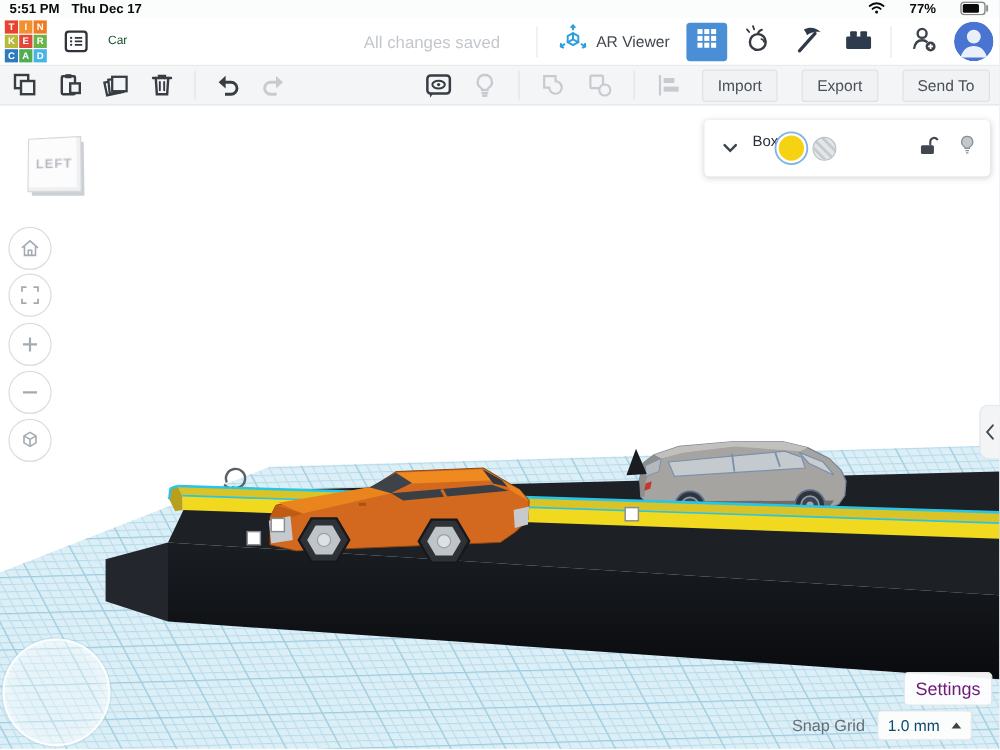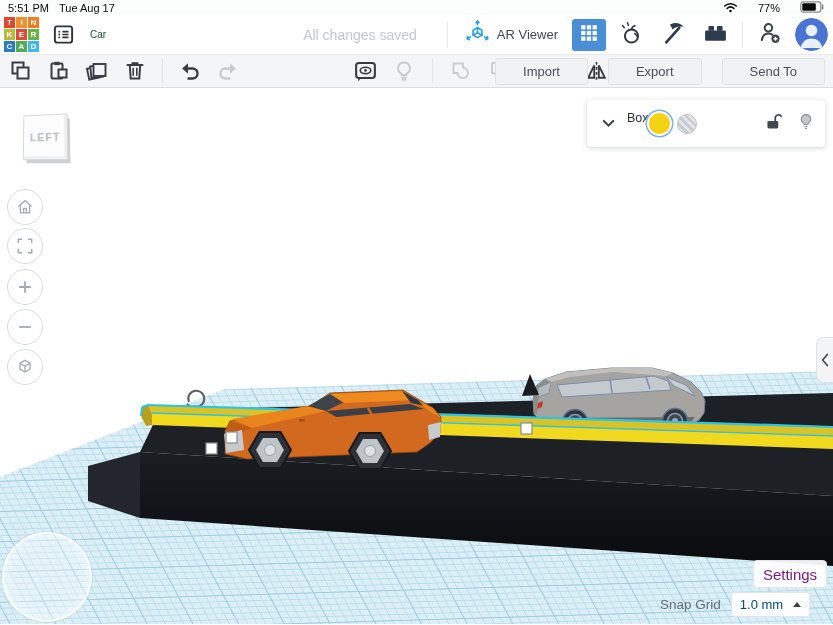--- a/index.html
+++ b/index.html
@@ -2,21 +2,21 @@
 <html><head>
 <meta charset="utf-8">
 <style>
   html,body{margin:0;padding:0;background:#dfe1e4}
   .app{position:relative;width:833px;height:625px;overflow:hidden;background:#fff;
        font-family:"Liberation Sans",sans-serif;-webkit-font-smoothing:antialiased}
 
   
   .statusbar{position:absolute;top:0;left:0;right:0;height:15px;background:#fbfcfc;
     display:flex;align-items:center;justify-content:space-between;padding:1px 8px 0;box-sizing:border-box;
-    font-size:11px;font-weight:normal;color:#0a0a0a}
+    font-size:11px;font-weight:bold;color:#0a0a0a}
   .sb-left{display:flex;gap:10px}
   .sb-right{display:flex;align-items:center;gap:20px}
 
   
   .header{position:absolute;top:15px;left:0;right:0;height:40px;background:#fff;
     border-bottom:1px solid #e9ebed;display:flex;align-items:center;box-sizing:border-box;padding:0 2px}
   .logo{display:grid;grid-template-columns:repeat(3,11px);grid-auto-rows:11px;gap:1px;margin:0 6px 0 2px;cursor:pointer}
   .logo span{color:#fff;font-size:8px;font-weight:bold;line-height:11px;text-align:center}
   .menu-btn{margin:0 8px 0 6px;display:flex;align-items:center}
   .design-title{font-size:10px;color:#14532d;margin-left:6px}
@@ -34,21 +34,21 @@
   .toolbar{position:absolute;top:55px;left:0;right:0;height:33px;background:#f4f5f6;
     border-bottom:1px solid #dcdfe2;box-sizing:border-box}
   .tb-group{position:absolute;top:0;height:32px;display:flex;align-items:center}
   .tb-left{left:8px;gap:12px}
   .tb-mid{left:352px;gap:13px}
   .tb-right{right:8px;gap:20px}
   .tb-btn{display:flex;align-items:center;justify-content:center;width:26px;height:26px;cursor:pointer}
   .tb-btn.on{color:#383d44}
   .tb-btn.off{color:#c7cbd0}
   .tb-div{width:1px;height:24px;background:#e0e2e5;margin:0 2px}
-  .tb-push{height:25px;padding:0 27px;display:flex;align-items:center;border:1px solid #dfe2e5;
+  .tb-push{height:25px;padding:0 12px;display:flex;align-items:center;border:1px solid #dfe2e5;
     border-radius:3px;background:#f1f2f4;font-size:13px;color:#4a5058;cursor:pointer}
 
   
   .canvas{position:absolute;top:88px;left:0;right:0;bottom:0;background:#fff}
   .scene{position:absolute;inset:0;width:833px;height:537px}
 
   .puck{position:absolute;left:2px;top:444px;width:86px;height:86px;border-radius:50%;
     border:2px solid rgba(255,255,255,.85);background:rgba(255,255,255,.3);
     box-shadow:0 0 0 1px rgba(150,195,215,.3), inset 0 0 14px rgba(255,255,255,.6)}
 
@@ -88,21 +88,21 @@
     border-bottom:5px solid #3c4248}
 </style>
 </head>
 <body>
 
 <div class="app">
 
   <div class="statusbar">
     <div class="sb-left">
       <span>5:51 PM</span>
-      <span>Tue Aug 17</span>
+      <span>Thu Dec 17</span>
     </div>
     <div class="sb-right">
       <span>
         <svg width="15" height="11" viewBox="0 0 24 18">
             <g fill="none" stroke="#0a0a0a" stroke-width="2.6" stroke-linecap="round">
               <path d="M2.5 6.5C8 1.5 16 1.5 21.5 6.5"></path>
               <path d="M6.5 10.5c3.2-2.9 7.8-2.9 11 0"></path>
             </g>
             <circle cx="12" cy="14.8" r="2.1" fill="#0a0a0a"></circle>
           </svg>

